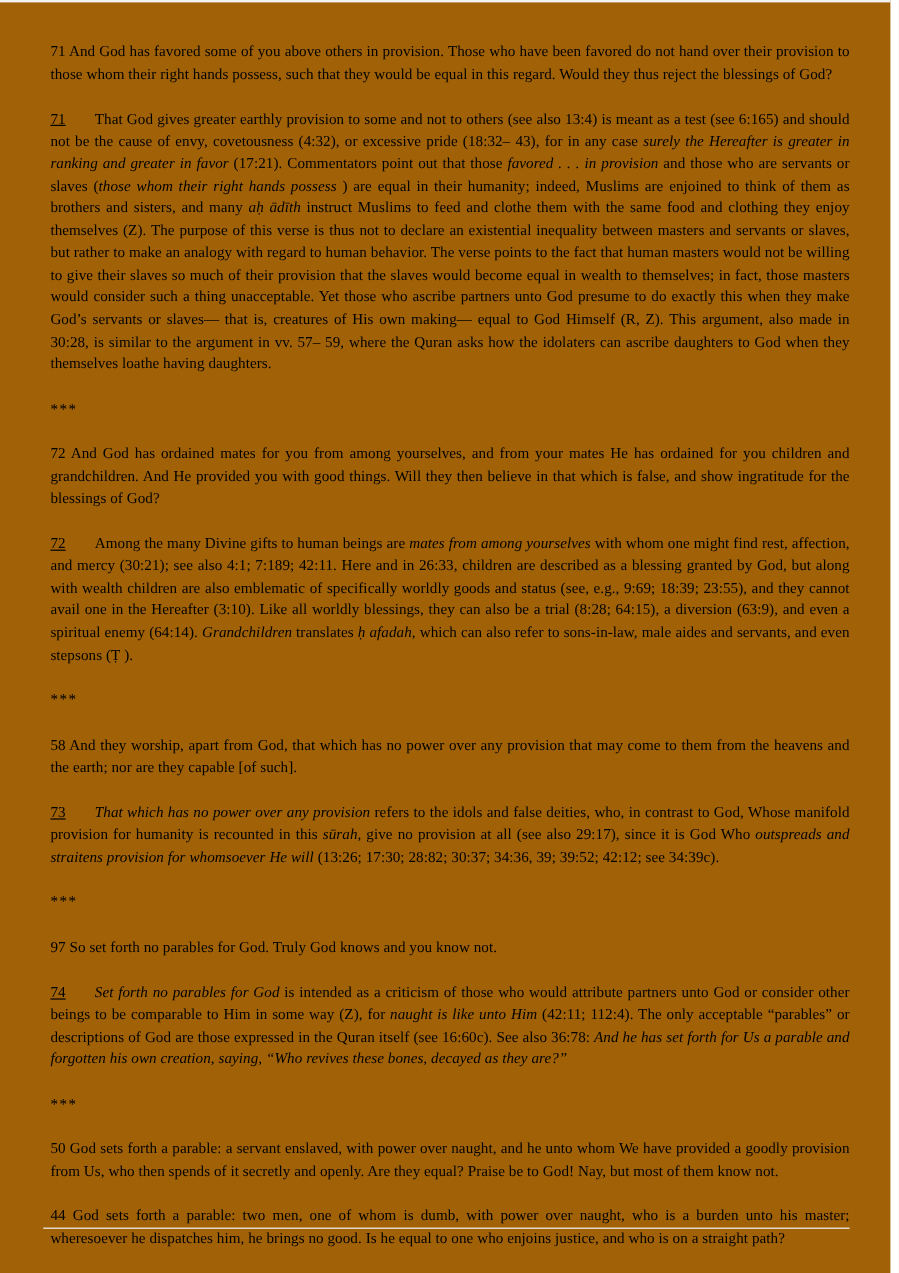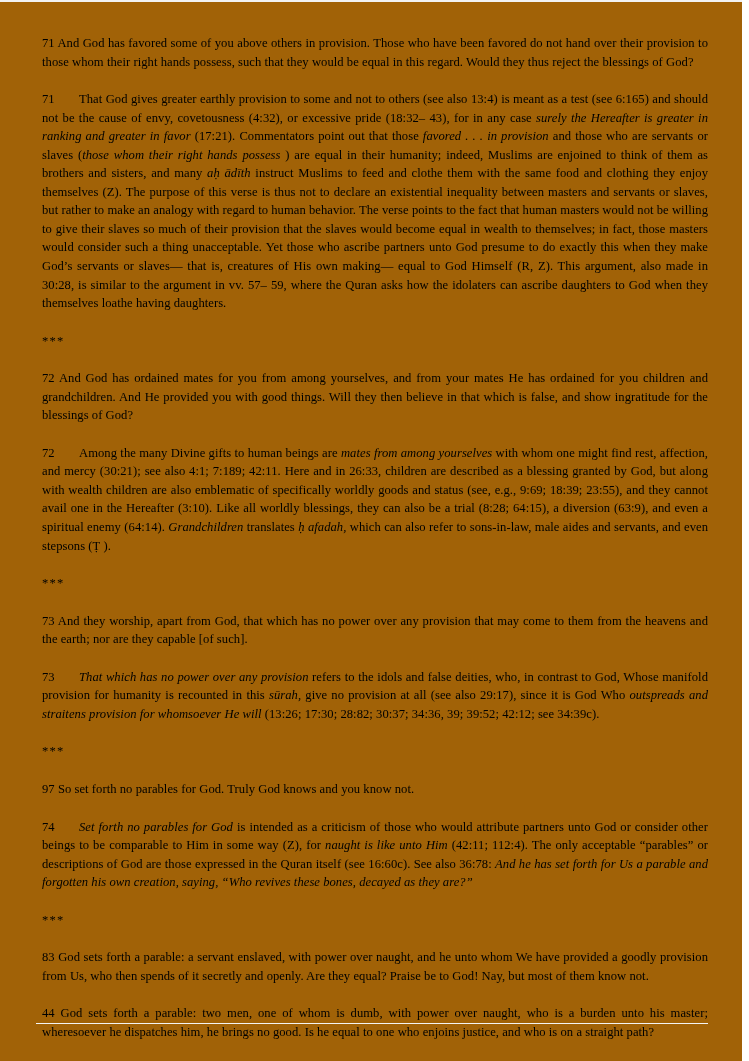--- a/index.html
+++ b/index.html
@@ -53,20 +53,21 @@
   .verse {
     margin-bottom: 19px;
   }
   
   .commentary {
     margin-bottom: 19px;
   }
   .commentary .cnum {
     display: inline-block;
     min-width: 20px;
+    text-decoration: underline;
   }
   .gap-sm { display: inline-block; width: 17px; }
   .gap-md { display: inline-block; width: 20px; }
   .sep {
     font-size: 12.6px;
     line-height: 18.55px;
     letter-spacing: 1.2px;
     margin-bottom: 19px;
     margin-top: 2px;
   }
@@ -97,41 +98,41 @@
       <span>72 And God has ordained mates for you from among yourselves, and from your mates He has ordained for you children and grandchildren. And He provided you with good things. Will they then believe in that which is false, and show ingratitude for the blessings of God?</span>
     </p>
 
     <p class="commentary">
       <span class="cnum">72</span><span class="gap-sm"></span><span>Among the many Divine gifts to human beings are </span><i>mates from among yourselves</i><span> with whom one might find rest, affection, and mercy (30:21); see also 4:1; 7:189; 42:11. Here and in 26:33, children are described as a blessing granted by God, but along with wealth children are also emblematic of specifically worldly goods and status (see, e.g., 9:69; 18:39; 23:55), and they cannot avail one in the Hereafter (3:10). Like all worldly blessings, they can also be a trial (8:28; 64:15), a diversion (63:9), and even a spiritual enemy (64:14). </span><i>Grandchildren</i><span> translates </span><i>ḥ afadah,</i><span> which can also refer to sons-in-law, male aides and servants, and even stepsons (Ṭ ).</span>
     </p>
 
     <div class="sep">***</div>
 
     <p class="verse">
-      <span>73 And they worship, apart from God, that which has no power over any provision that may come to them from the heavens and the earth; nor are they capable [of such].</span>
+      <span>58 And they worship, apart from God, that which has no power over any provision that may come to them from the heavens and the earth; nor are they capable [of such].</span>
     </p>
 
     <p class="commentary">
       <span class="cnum">73</span><span class="gap-sm"></span><i>That which has no power over any provision</i><span> refers to the idols and false deities, who, in contrast to God, Whose manifold provision for humanity is recounted in this </span><i>sūrah,</i><span> give no provision at all (see also 29:17), since it is God Who </span><i>outspreads and straitens provision for whomsoever He will</i><span> (13:26; 17:30; 28:82; 30:37; 34:36, 39; 39:52; 42:12; see 34:39c).</span>
     </p>
 
     <div class="sep">***</div>
 
     <p class="verse">
       <span>97 So set forth no parables for God. Truly God knows and you know not.</span>
     </p>
 
     <p class="commentary">
       <span class="cnum">74</span><span class="gap-sm"></span><i>Set forth no parables for God</i><span> is intended as a criticism of those who would attribute partners unto God or consider other beings to be comparable to Him in some way (Z), for </span><i>naught is like unto Him</i><span> (42:11; 112:4). The only acceptable “parables” or descriptions of God are those expressed in the Quran itself (see 16:60c). See also 36:78: </span><i>And he has set forth for Us a parable and forgotten his own creation, saying, “Who revives these bones, decayed as they are?”</i>
     </p>
 
     <div class="sep">***</div>
 
     <p class="verse">
-      <span>83 God sets forth a parable: a servant enslaved, with power over naught, and he unto whom We have provided a goodly provision from Us, who then spends of it secretly and openly. Are they equal? Praise be to God! Nay, but most of them know not.</span>
+      <span>50 God sets forth a parable: a servant enslaved, with power over naught, and he unto whom We have provided a goodly provision from Us, who then spends of it secretly and openly. Are they equal? Praise be to God! Nay, but most of them know not.</span>
     </p>
 
     <p class="verse">
       <span>44 God sets forth a parable: two men, one of whom is dumb, with power over naught, who is a burden unto his master; wheresoever he dispatches him, he brings no good. Is he equal to one who enjoins justice, and who is on a straight path?</span>
     </p>
 
     <p class="commentary">
       <span class="cnum nowrapnum">75– 76</span><span class="gap-md"></span>
     </p>
 

